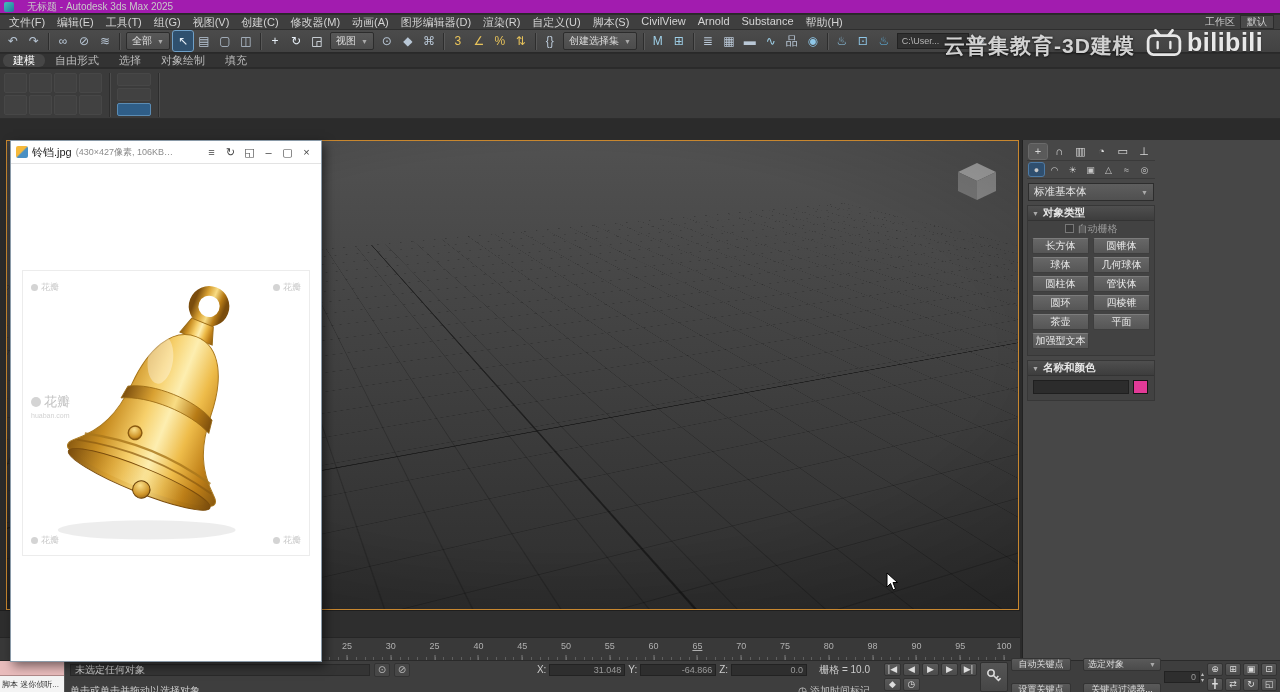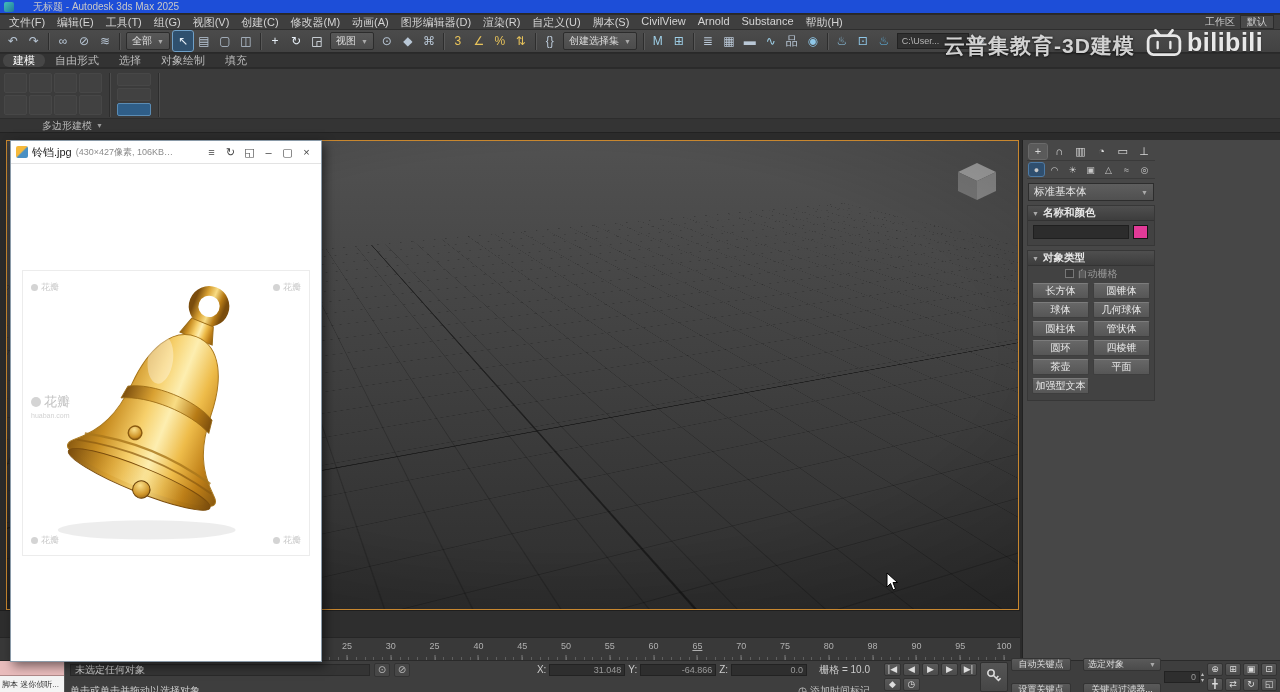--- a/index.html
+++ b/index.html
@@ -1,22 +1,22 @@
 <!DOCTYPE html>
 <html><head>
 <meta charset="utf-8">
 <style>
   html,body{margin:0;padding:0;}
   body{width:1280px;height:692px;overflow:hidden;background:#2b2b2b;
        font-family:"Liberation Sans","DejaVu Sans",sans-serif;position:relative;user-select:none;}
   .screen{position:absolute;inset:0;width:1280px;height:692px;}
 
   
-  .titlebar{position:absolute;left:0;top:0;width:100%;height:14px;background:#1d4ed8;
-    border-bottom:1px solid #282828;display:flex;align-items:center;gap:19px;padding-left:4px;
+  .titlebar{position:absolute;left:0;top:0;width:100%;height:14px;background:#a21caf;
+    border-bottom:1px solid #282828;display:flex;align-items:center;gap:13px;padding-left:4px;
     box-sizing:border-box;font-size:10px;color:#c8c8c8;white-space:nowrap;}
   .app-icon{width:10px;height:10px;border-radius:2px;background:linear-gradient(135deg,#45c0ba,#1f7a9a);flex:0 0 auto;}
 
   
   .menubar{position:absolute;left:0;top:15px;width:100%;height:15px;background:#3f3f3f;
     display:flex;align-items:center;font-size:11px;color:#d4d4d4;padding-left:3px;box-sizing:border-box;
     border-bottom:1px solid #2e2e2e;white-space:nowrap;}
   .mi{padding:0 6px;}
   .menubar-right{margin-left:auto;display:flex;gap:5px;align-items:center;padding-right:6px;font-size:10px;color:#cfcfcf;}
   .ws-value{background:#4a4a4a;border:1px solid #2c2c2c;padding:0 6px;height:12px;display:flex;align-items:center;}
@@ -271,24 +271,20 @@
       <div class="rstub"></div>
     </div>
     <div class="rsep"></div>
     <div class="rcol">
       <div class="rstub"></div>
       <div class="rstub"></div>
       <div class="rstub blue"></div>
     </div>
     <div class="rsep"></div>
   </div>
-  <div class="ribbon-footer">
-    <span>多边形建模</span>
-    <span class="arr">▼</span>
-  </div>
 
   <div class="viewport" style="border-color: rgb(200, 135, 47);">
     <div class="vp-plane"></div>
     <svg class="viewcube" width="46" height="44" viewBox="0 0 46 44">
       <polygon points="23,4 42,13 23,22 4,13" fill="#a9a9a9"></polygon>
       <polygon points="4,13 23,22 23,41 4,32" fill="#7d7d7d"></polygon>
       <polygon points="42,13 23,22 23,41 42,32" fill="#909090"></polygon>
     </svg>
     <svg class="cursor" width="13" height="19" viewBox="0 0 13 19">
       <polygon points="1,1 1,15 4.5,11.5 7,18 9.5,17 7,10.5 11.5,10.5" fill="#ffffff" stroke="#000000" stroke-width="1"></polygon>
@@ -310,30 +306,20 @@
           <div class="cat">◠</div>
           <div class="cat">☀</div>
           <div class="cat">▣</div>
           <div class="cat">△</div>
           <div class="cat">≈</div>
           <div class="cat">◎</div>
         </div>
       <div class="cp-dd">
         <span>标准基本体</span>
         <span class="arr">▼</span>
-      </div>
-      <div class="rollout">
-        <div class="ro-head">
-          <span class="arr">▼</span>
-          <span>名称和颜色</span>
-        </div>
-        <div class="name-row">
-          <span class="name-input"></span>
-          <span class="swatch" style="background: rgb(226, 58, 151);"></span>
-        </div>
       </div>
       <div class="rollout">
         <div class="ro-head">
           <span class="arr">▼</span>
           <span>对象类型</span>
         </div>
         <div class="autogrid">
           <span class="chk"></span>
           <span>自动栅格</span>
         </div>
@@ -343,20 +329,30 @@
             <div class="obj-btn">球体</div>
             <div class="obj-btn">几何球体</div>
             <div class="obj-btn">圆柱体</div>
             <div class="obj-btn">管状体</div>
             <div class="obj-btn">圆环</div>
             <div class="obj-btn">四棱锥</div>
             <div class="obj-btn">茶壶</div>
             <div class="obj-btn">平面</div>
             <div class="obj-btn">加强型文本</div>
           </div>
+      </div>
+      <div class="rollout">
+        <div class="ro-head">
+          <span class="arr">▼</span>
+          <span>名称和颜色</span>
+        </div>
+        <div class="name-row">
+          <span class="name-input"></span>
+          <span class="swatch" style="background: rgb(226, 58, 151);"></span>
+        </div>
       </div>
     </div>
   </div>
 
   <div class="timeslider"></div>
   <div class="trackbar">
     <div class="minorticks"></div>
   <span class="tick" style="left: 128px;">0</span>
       <span class="tickline" style="left: 128px;"></span>
       <span class="tick" style="left: 171.8px;">5</span>

